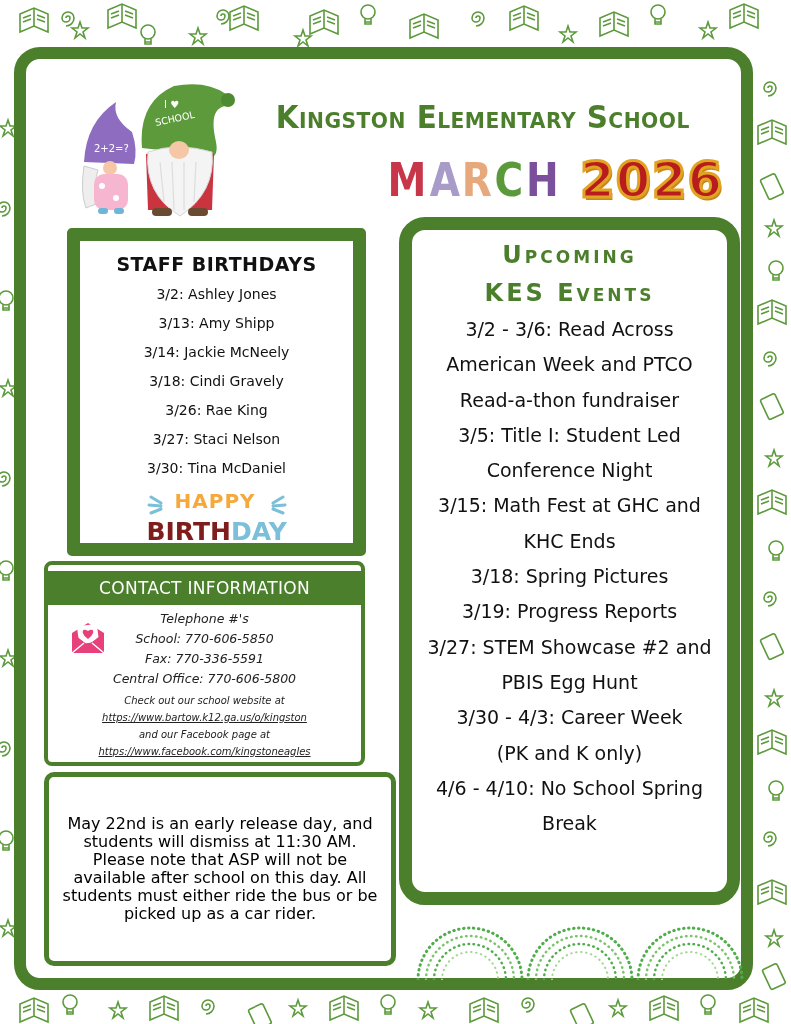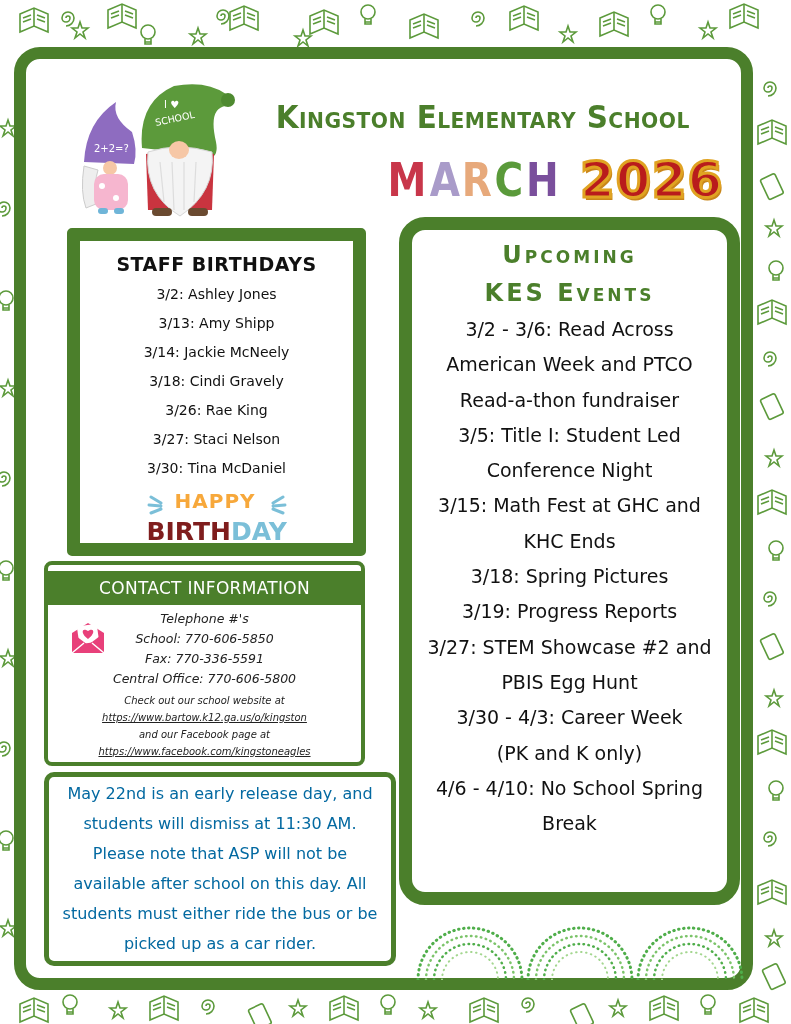--- a/index.html
+++ b/index.html
@@ -64,21 +64,21 @@
     .contact-body .web { margin-top: 3px; }
     .contact-body .web .line { font-size: 10px; line-height: 17px; }
     .contact-body a { color: #222; text-decoration: underline; }
 
     
     .note-box {
       position: absolute; left: 44px; top: 772px; width: 352px; height: 194px;
       border: 5px solid #4b7f2b; border-radius: 10px; background: #fff; z-index: 2;
       display: flex; align-items: center; justify-content: center; text-align: center; padding: 6px 10px;
     }
-    .note-text { font-size: 16px; line-height: 30px; color: #0369a1; }
+    .note-text { font-size: 16px; line-height: 18px; color: #000000; }
 
     
     .events-box {
       position: absolute; left: 399px; top: 217px; width: 341px; height: 688px;
       border: 13px solid #4b7f2b; border-radius: 26px; background: #fff; z-index: 2; text-align: center;
     }
     .events-title {
       margin-top: 6px; font-weight: bold; color: #4b7f2b; font-size: 24px; line-height: 38px;
       letter-spacing: 3px; font-variant: small-caps;
     }

